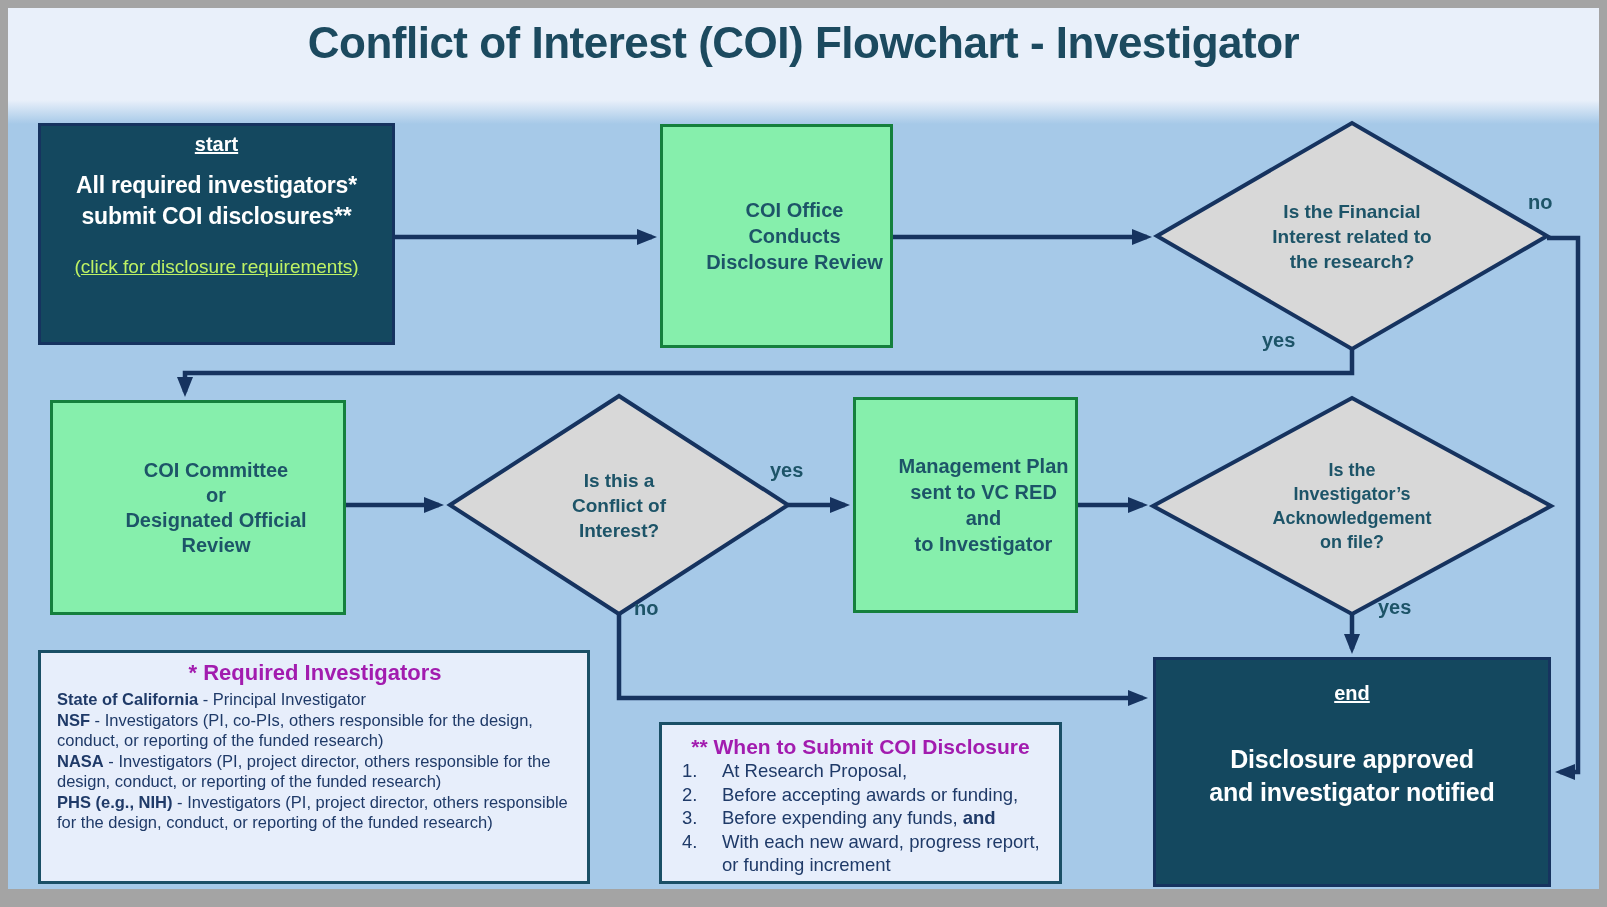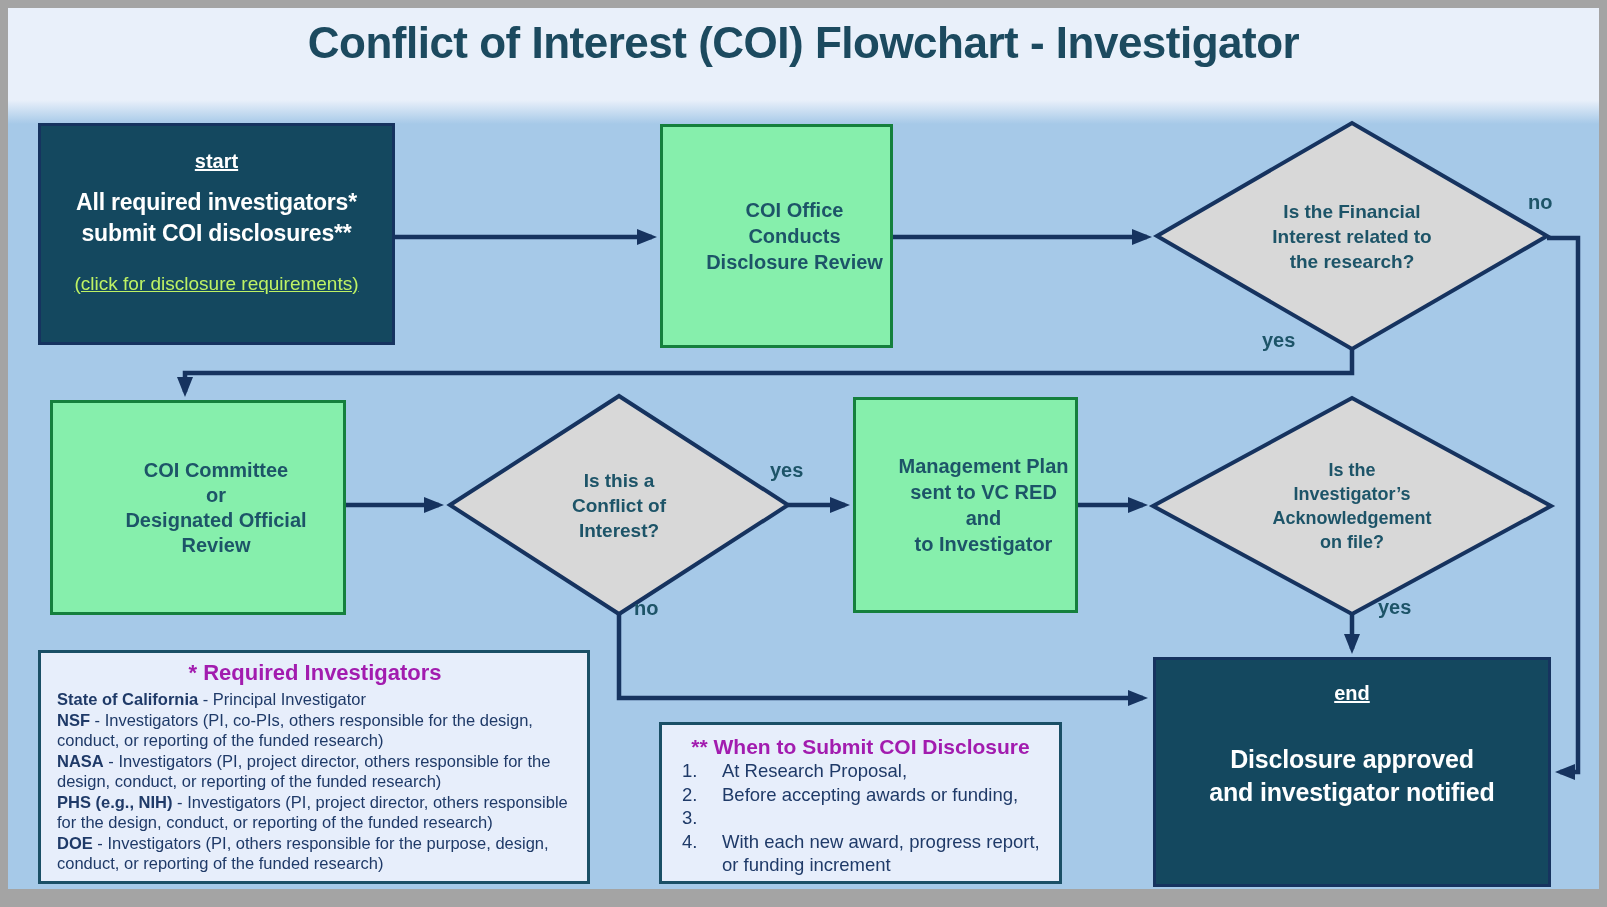--- a/index.html
+++ b/index.html
@@ -102,21 +102,21 @@
       <path d="M1352,614 V649" marker-end="url(#arr)"></path>
       <path d="M619,614 V698 H1143" marker-end="url(#arr)"></path>
     </g>
     <g fill="#d8d8d8" stroke="#16335f" stroke-width="4">
       <polygon points="1157,236 1352,123 1547,236 1352,349"></polygon>
       <polygon points="450,505 619,396 788,505 619,614"></polygon>
       <polygon points="1153,506 1352,398 1551,506 1352,614"></polygon>
     </g>
   </svg>
 
-  <div class="node darkbox" style="left:38px;top:123px;width:357px;height:222px;padding-top:24px;">
+  <div class="node darkbox" style="left:38px;top:123px;width:357px;height:222px;padding-top:7px;">
     <div class="start-heading">start</div>
     <div class="start-body pre">All required investigators*
 submit COI disclosures**</div>
     <span class="start-link">(click for disclosure requirements)</span>
   </div>
 
   <div class="node graybox pre" style="left:660px;top:124px;width:233px;height:224px;font-size:20px;line-height:26px;">COI Office Conducts
 Disclosure Review</div>
 
   <div class="node graybox pre" style="left:50px;top:400px;width:296px;height:215px;font-size:20px;line-height:25px;">COI Committee
@@ -150,34 +150,34 @@
     <div class="end-body pre">Disclosure approved
 and investigator notified</div>
   </div>
 
   <div class="infobox req-box" style="left:38px;top:650px;width:552px;height:234px;">
     <div class="box-title">* Required Investigators</div>
     <div class="req-line"><b>State of California</b><span> - Principal Investigator</span></div>
     <div class="req-line"><b>NSF</b><span> - Investigators (PI, co-PIs, others responsible for the design, conduct, or reporting of the funded research)</span></div>
     <div class="req-line"><b>NASA</b><span> - Investigators (PI, project director, others responsible for the design, conduct, or reporting of the funded research)</span></div>
     <div class="req-line"><b>PHS (e.g., NIH)</b><span> - Investigators (PI, project director, others responsible for the design, conduct, or reporting of the funded research)</span></div>
-    <div class="req-line"><b>DOE</b><span> - Investigators (PI, others responsible for the purpose, design, conduct, or reporting of the funded research)</span></div>
   </div>
 
   <div class="infobox when-box" style="left:659px;top:722px;width:403px;height:162px;">
     <div class="box-title">** When to Submit COI Disclosure</div>
     <div class="when-item">
       <span class="num">1.</span>
       <span><span>At Research Proposal,</span><span class="b"></span></span>
     </div>
     <div class="when-item">
       <span class="num">2.</span>
       <span><span>Before accepting awards or funding,</span><span class="b"></span></span>
     </div>
     <div class="when-item">
       <span class="num">3.</span>
+      <span><span>Before expending any funds, </span><span class="b">and</span></span>
     </div>
     <div class="when-item">
       <span class="num">4.</span>
       <span><span>With each new award, progress report, or funding increment</span><span class="b"></span></span>
     </div>
   </div>
 </div>
 
 </body></html>

